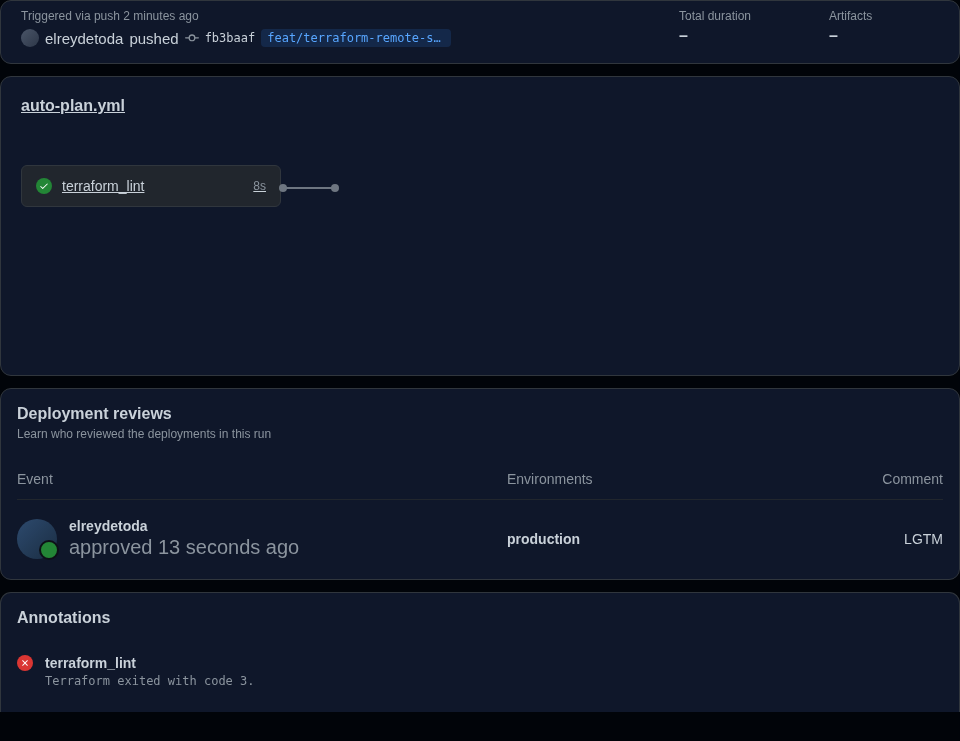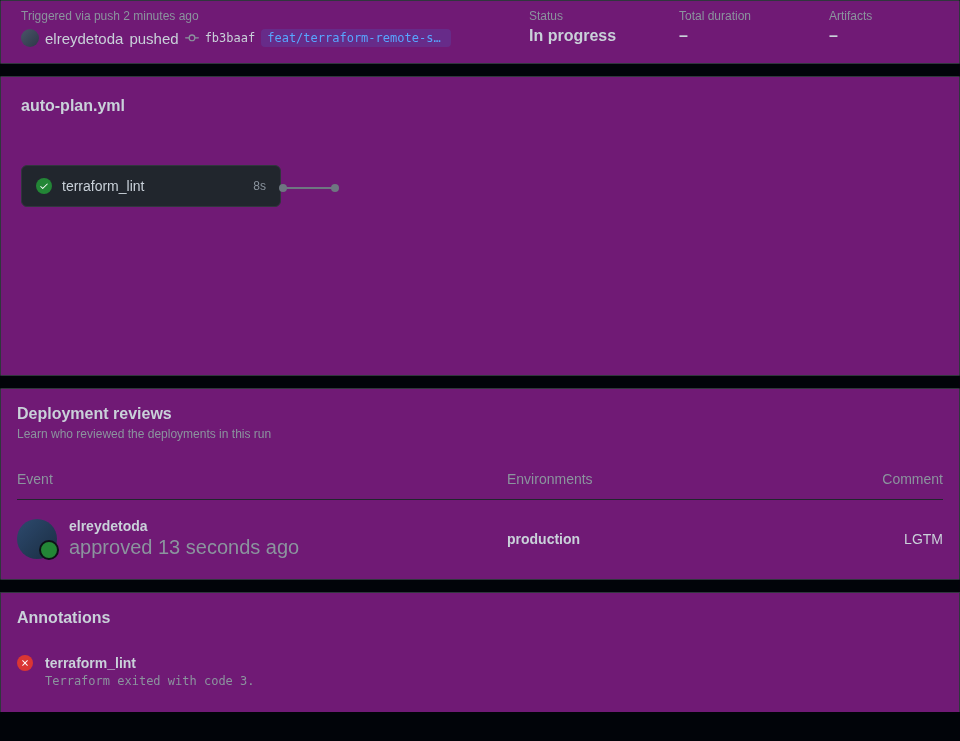--- a/index.html
+++ b/index.html
@@ -4,23 +4,23 @@
   <style>
     * { margin: 0; padding: 0; box-sizing: border-box; }
     body {
       background: #010409;
       color: #c9d1d9;
       font-family: -apple-system, BlinkMacSystemFont, "Segoe UI", Helvetica, Arial, sans-serif;
       font-size: 14px;
       width: 960px;
     }
     .card {
-      background: #701a75;
+      background: #0f172a;
       border: 1px solid #30363d;
-      border-radius: 1px;
+      border-radius: 11px;
       margin-bottom: 12px;
     }
     .header-card {
       padding: 8px 20px 16px;
     }
     .trigger-label {
       color: #8b949e;
       font-size: 12px;
       margin-bottom: 6px;
     }
@@ -87,20 +87,21 @@
       font-size: 12px;
     }
     .status-value {
       color: #c9d1d9;
       font-size: 16px;
       font-weight: 600;
     }
     .workflow-card {
       padding: 20px;
       min-height: 300px;
+      text-decoration: underline;
     }
     .workflow-name {
       color: #c9d1d9;
       font-size: 16px;
       font-weight: 600;
     }
     .workflow-on {
       color: #8b949e;
       font-size: 12px;
       margin-top: 4px;
@@ -334,24 +335,20 @@
           <svg width="14" height="14" viewBox="0 0 16 16" fill="#8b949e">
               <path d="M11.93 8.5a4.002 4.002 0 01-7.86 0H.75a.75.75 0 010-1.5h3.32a4.002 4.002 0 017.86 0h3.32a.75.75 0 010 1.5h-3.32zM8 10.5a2.5 2.5 0 100-5 2.5 2.5 0 000 5z"></path>
             </svg>
         </span>
         <span class="commit-sha">fb3baaf</span>
         <span class="branch-label">feat/terraform-remote-sta…</span>
       </div>
     </div>
     <div class="status-group">
       <div class="status-item">
-        <div class="status-label">Status</div>
-        <div class="status-value">In progress</div>
-      </div>
-      <div class="status-item">
         <div class="status-label">Total duration</div>
         <div class="status-value">–</div>
       </div>
       <div class="status-item">
         <div class="status-label">Artifacts</div>
         <div class="status-value">–</div>
       </div>
     </div>
   </div>
 </div>

